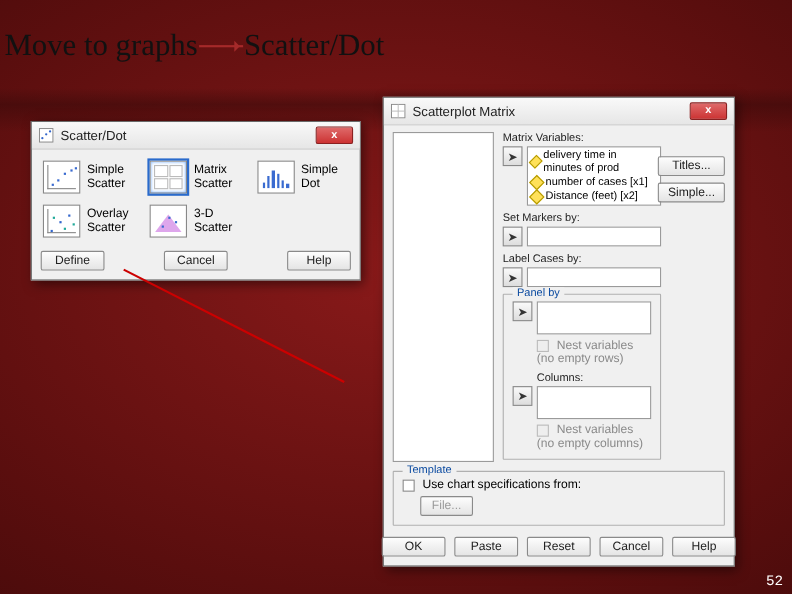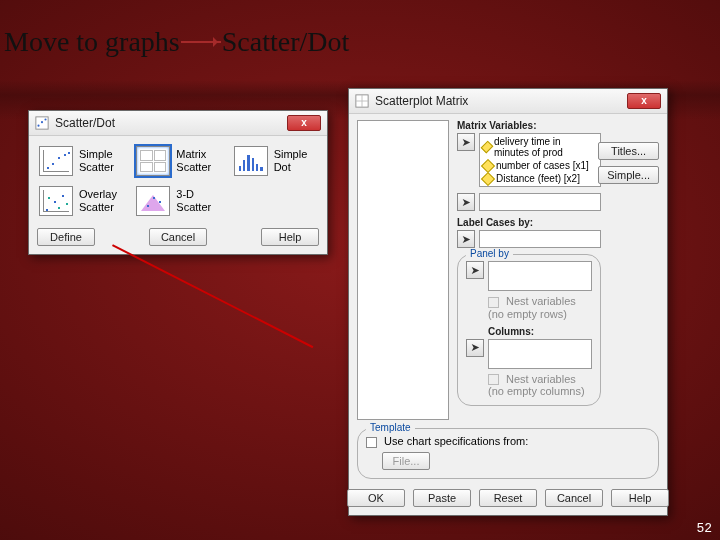--- a/index.html
+++ b/index.html
@@ -110,29 +110,29 @@
     display: flex; align-items: center; justify-content: center;
     font-size: 11px; color: #333;
   }
   .field {
     flex: 1; min-height: 18px;
     background: #fff; border: 1px solid #9a9a9a;
     padding: 1px 3px;
   }
   .field.tall { min-height: 52px; }
   .field.med { min-height: 30px; }
-  .flbl { font-size: 10px; color: #222; margin-bottom: 2px; display: block; font-weight: bold; }
+  .flbl { font-size: 10px; color: #222; margin-bottom: 2px; display: block; }
   .flbl.sub { margin-left: 22px; }
   .varitem { display: flex; align-items: center; gap: 3px; font-size: 10px; padding: 1px 0; }
   .vicon { width: 10px; height: 10px; border: 1px solid #b59a00; background: #ffe15a; transform: rotate(45deg); }
   .cb { width: 11px; height: 11px; border: 1px solid #888; background: #fff; display: inline-block; vertical-align: middle; margin-right: 4px; }
   .cb.dis { background: #eee; border-color: #bbb; }
   .cbtxt.dis { color: #8a8a8a; }
   .group {
-    border: 1px solid #b0b0b0; border-radius: 14px;
+    border: 1px solid #b0b0b0; border-radius: 1px;
     padding: 6px 8px 8px 8px; margin-top: 4px;
     position: relative;
   }
   .group .glegend {
     position: absolute; top: -7px; left: 8px;
     background: #f0f0f0; padding: 0 4px;
     font-size: 10px; color: #0a4aa0;
   }
   .sidebtns { position: absolute; right: 8px; top: 28px; display: flex; flex-direction: column; gap: 6px; }
   .bottomrow { display: flex; justify-content: center; gap: 8px; padding: 6px 0 8px 0; }
@@ -289,20 +289,21 @@
               <span class="vicon"></span>
               <span>number of cases [x1]</span>
             </div>
           <div class="varitem">
               <span class="vicon"></span>
               <span>Distance (feet) [x2]</span>
             </div>
         </div>
       </div>
 
+      <span class="flbl">Set Markers by:</span>
       <div class="fieldrow">
         <div class="movebtn">➤</div>
         <div class="field"></div>
       </div>
 
       <span class="flbl">Label Cases by:</span>
       <div class="fieldrow">
         <div class="movebtn">➤</div>
         <div class="field"></div>
       </div>

